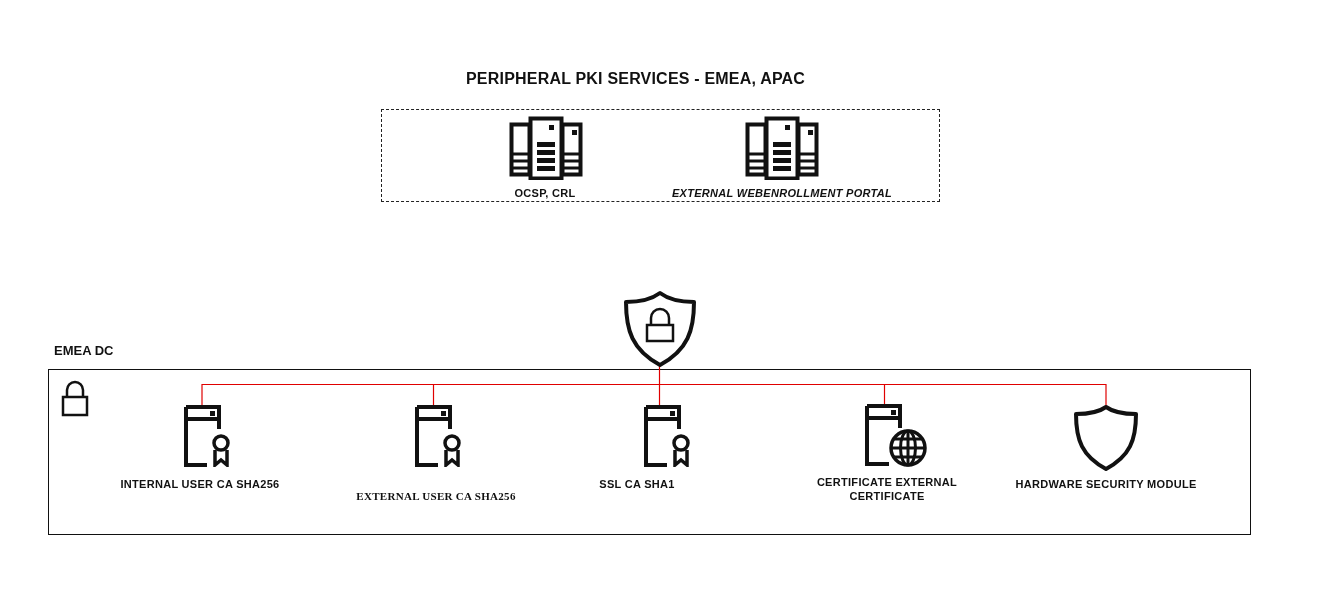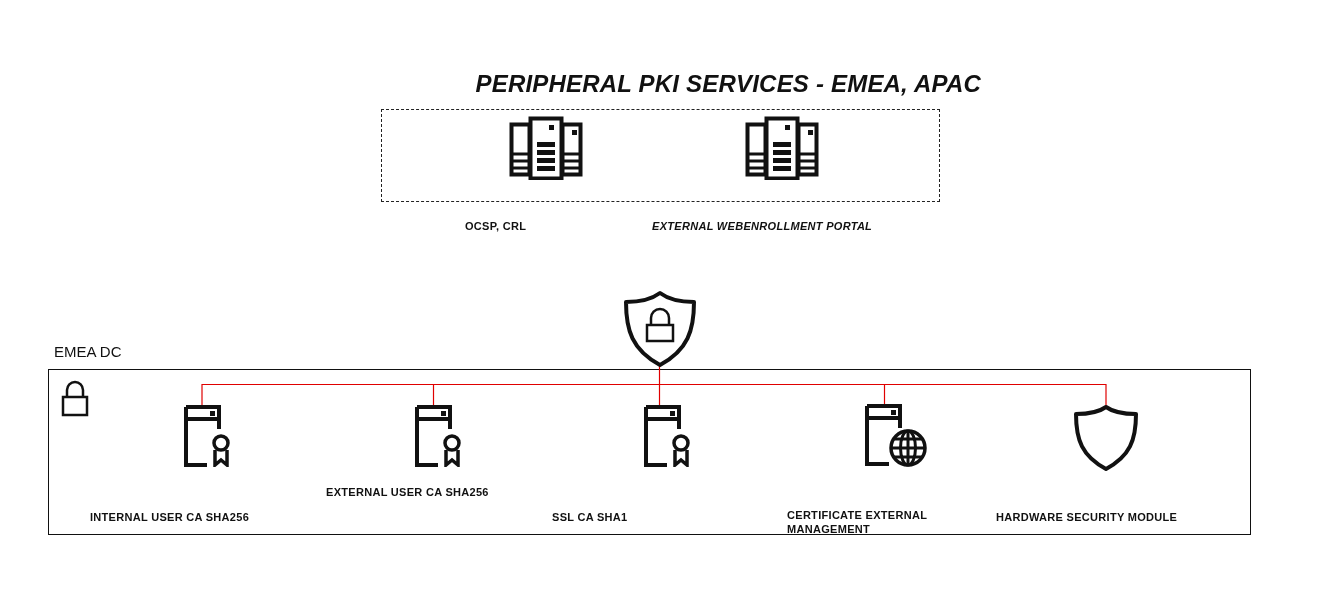--- a/index.html
+++ b/index.html
@@ -1,24 +1,24 @@
 <!DOCTYPE html>
 <html><head>
   <meta charset="utf-8">
   <style>
     html, body { margin: 0; padding: 0; background: #ffffff; }
     body { width: 1327px; height: 596px; position: relative; overflow: hidden;
            font-family: "Liberation Sans", sans-serif; color: #111; }
     .abs { position: absolute; }
-    .title { left: 381px; width: 600px; top: 70px; font-size: 24px; font-weight: bold;
-             text-align: right; padding-left: 85px; box-sizing: border-box; letter-spacing: 0.2px; font-style: italic; }
+    .title { left: 381px; width: 600px; top: 70px; font-size: 16px; font-weight: bold;
+             text-align: left; padding-left: 85px; box-sizing: border-box; letter-spacing: 0.2px; }
     .periph-box { left: 381px; top: 109px; width: 559px; height: 93px;
                   border: 1px dashed #222; box-sizing: border-box; }
-    .lbl { font-size: 11px; font-weight: bold; letter-spacing: 0.3px; line-height: 14px; margin-top: 33px; }
-    .dc-title { left: 54px; top: 343px; font-size: 15px; font-weight: normal; }
+    .lbl { font-size: 11px; font-weight: bold; text-align: center; letter-spacing: 0.3px; line-height: 14px; }
+    .dc-title { left: 54px; top: 343px; font-size: 13px; font-weight: bold; }
     .dc-box { left: 48px; top: 369px; width: 1203px; height: 166px; border: 1.5px solid #111; box-sizing: border-box; }
     svg.links { position: absolute; left: 0; top: 0; width: 1327px; height: 596px; pointer-events: none; }
   </style>
 </head>
 <body>
 
 <div class="abs title">PERIPHERAL PKI SERVICES - EMEA, APAC</div>
 <div class="abs periph-box"></div>
 
 <svg class="abs" style="left:509px;top:116px;" width="74" height="64" viewBox="0 0 74 64">
@@ -91,21 +91,21 @@
 </svg>
 <div class="abs lbl" style="left:90px;width:220px;top:477px;">INTERNAL USER CA SHA256</div>
 
 <svg class="abs" style="left:414px;top:405px;" width="52" height="62" viewBox="0 0 52 62">
   <path d="M3 2 H36 V24 M3 2 V60 H24" fill="none" stroke="#111" stroke-width="4"></path>
   <line x1="3" y1="14" x2="36" y2="14" stroke="#111" stroke-width="4"></line>
   <rect x="27" y="6" width="5" height="5" fill="#111"></rect>
   <circle cx="38" cy="38" r="7" fill="#fff" stroke="#111" stroke-width="3.5"></circle>
   <path d="M32 45 V60 L38 55 L44 60 V45" fill="none" stroke="#111" stroke-width="3.5"></path>
 </svg>
-<div class="abs lbl" style="left:326px;width:220px;top:452px;">EXTERNAL USER CA SHA256</div>
+<div class="abs lbl" style="left:326px;width:220px;top:489px;font-family:Liberation Serif, serif;">EXTERNAL USER CA SHA256</div>
 
 <svg class="abs" style="left:643px;top:405px;" width="52" height="62" viewBox="0 0 52 62">
   <path d="M3 2 H36 V24 M3 2 V60 H24" fill="none" stroke="#111" stroke-width="4"></path>
   <line x1="3" y1="14" x2="36" y2="14" stroke="#111" stroke-width="4"></line>
   <rect x="27" y="6" width="5" height="5" fill="#111"></rect>
   <circle cx="38" cy="38" r="7" fill="#fff" stroke="#111" stroke-width="3.5"></circle>
   <path d="M32 45 V60 L38 55 L44 60 V45" fill="none" stroke="#111" stroke-width="3.5"></path>
 </svg>
 <div class="abs lbl" style="left:552px;width:170px;top:477px;">SSL CA SHA1</div>
 
@@ -115,19 +115,19 @@
   <rect x="28" y="6" width="5" height="5" fill="#111"></rect>
   <circle cx="45" cy="44" r="17" fill="#fff" stroke="#111" stroke-width="3.5"></circle>
   <ellipse cx="45" cy="44" rx="7.5" ry="17" fill="none" stroke="#111" stroke-width="3"></ellipse>
   <line x1="28" y1="44" x2="62" y2="44" stroke="#111" stroke-width="3"></line>
   <line x1="31" y1="35" x2="59" y2="35" stroke="#111" stroke-width="3"></line>
   <line x1="31" y1="53" x2="59" y2="53" stroke="#111" stroke-width="3"></line>
   <line x1="45" y1="27" x2="45" y2="61" stroke="#111" stroke-width="3"></line>
 </svg>
 <div class="abs lbl" style="left:787px;width:200px;top:475px;">
   <div>CERTIFICATE EXTERNAL</div>
-  <div>MANAGEMENT</div>
+  <div>CERTIFICATE</div>
 </div>
 
 <svg class="abs" style="left:1072px;top:404px;" width="68" height="68" viewBox="0 0 68 68">
   <path d="M34 3 C27 8 17 10 4 10 C4 36 10 52 34 65 C58 52 64 36 64 10 C51 10 41 8 34 3 Z" fill="#fff" stroke="#111" stroke-width="4" stroke-linejoin="round"></path>
 </svg>
 <div class="abs lbl" style="left:996px;width:220px;top:477px;">HARDWARE SECURITY MODULE</div>
 
 </body></html>

